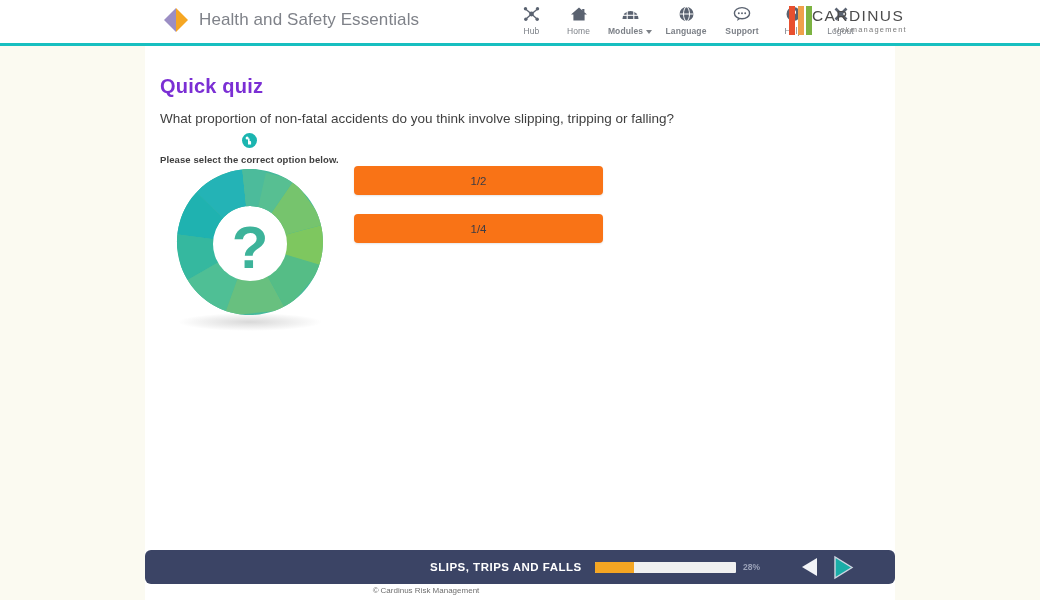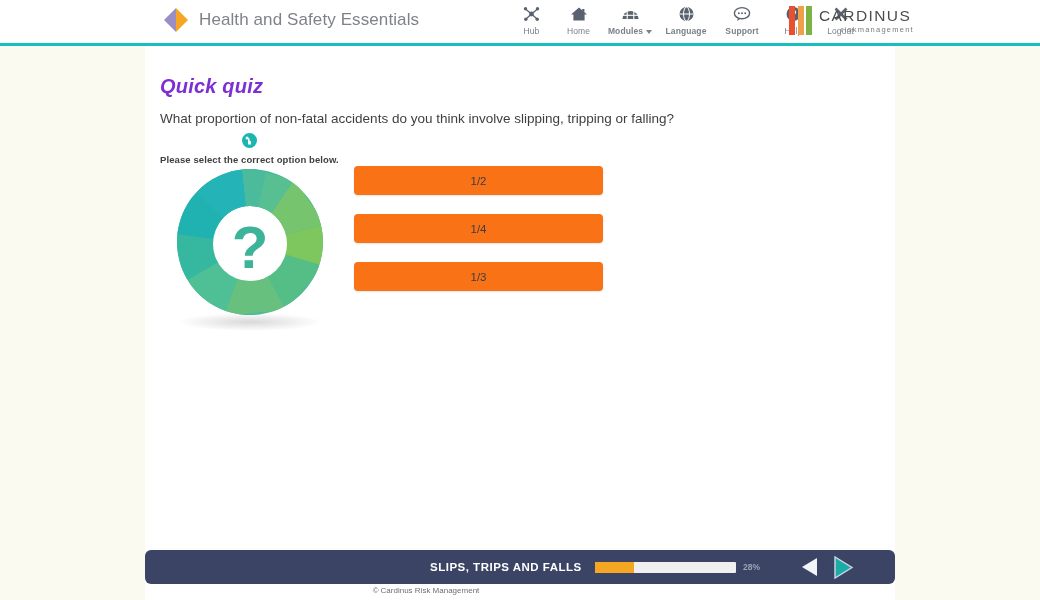--- a/index.html
+++ b/index.html
@@ -86,21 +86,20 @@
     border-top: 4px solid #7c8087;
     margin-left: 3px;
     vertical-align: middle;
   }
 
   .cardinus-logo {
     position: absolute;
     left: 789px; top: 6px;
     display: flex;
     align-items: center;
-    gap: 7px;
   }
   .cd-bars {
     display: flex;
     gap: 2.5px;
     height: 29px;
   }
   .cd-bar { width: 6px; height: 29px; }
   .cd-text { display: flex; flex-direction: column; line-height: 1; }
   .cd-name {
     font-size: 15.5px;
@@ -137,21 +136,20 @@
     background: #ffffff;
   }
 
   .quiz-title {
     position: absolute;
     left: 160px; top: 75px;
     font-size: 20px;
     font-weight: bold;
     color: #7b2fd4;
     letter-spacing: 0.2px;
-    font-style: italic;
   }
   .quiz-question {
     position: absolute;
     left: 160px; top: 111px;
     font-size: 13.5px;
     color: #3f3f3f;
     white-space: nowrap;
   }
   .quiz-instruction {
     position: absolute;
@@ -443,21 +441,20 @@
     </g>
 
     <circle cx="82" cy="82" r="37" fill="#ffffff"></circle>
     <text x="82" y="106" font-family="Liberation Sans, sans-serif" font-size="60" font-weight="bold" fill="#3db39a" text-anchor="middle">?</text>
   </svg>
 </div>
 
 <div class="options">
   <button class="option">1/2</button>
   <button class="option">1/4</button>
-  <button class="option">1/3</button>
 </div>
 
 <div class="bottom-bar">
   <div class="module-name">SLIPS, TRIPS AND FALLS</div>
 
   <div class="progress-wrap">
     <div class="progress-track">
       <div class="progress-fill" id="progress-fill" style="width: 28%;"></div>
     </div>
     <div class="progress-label">28%</div>

